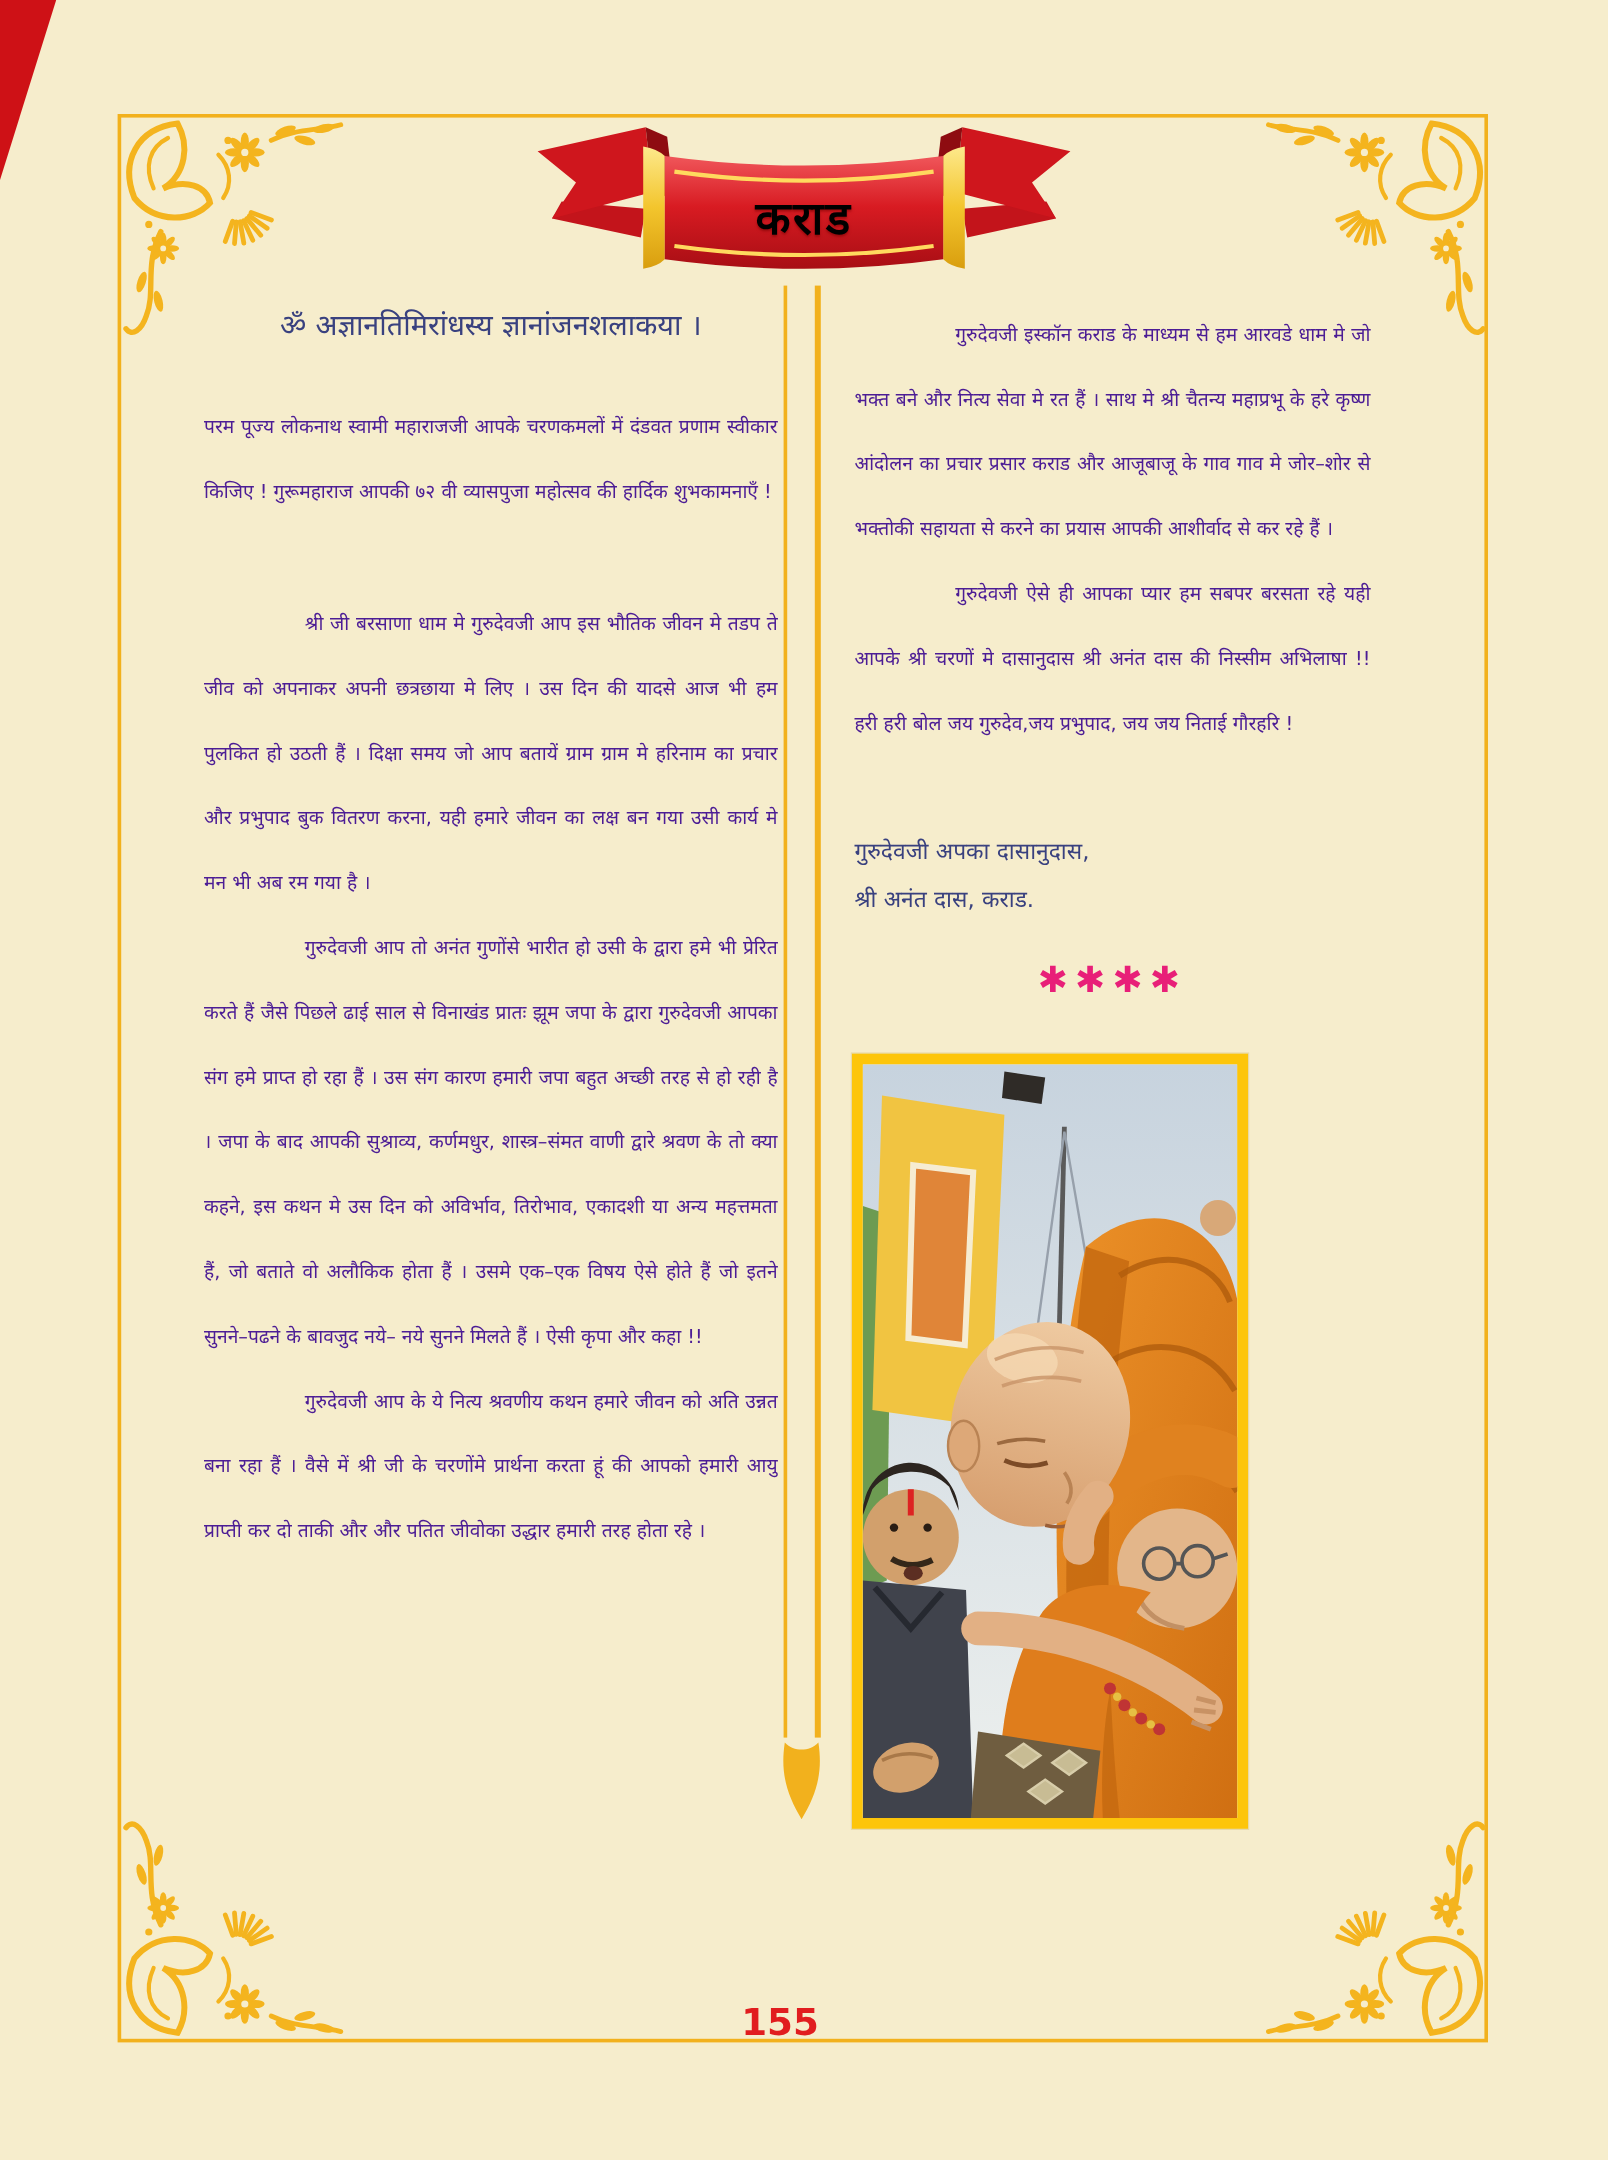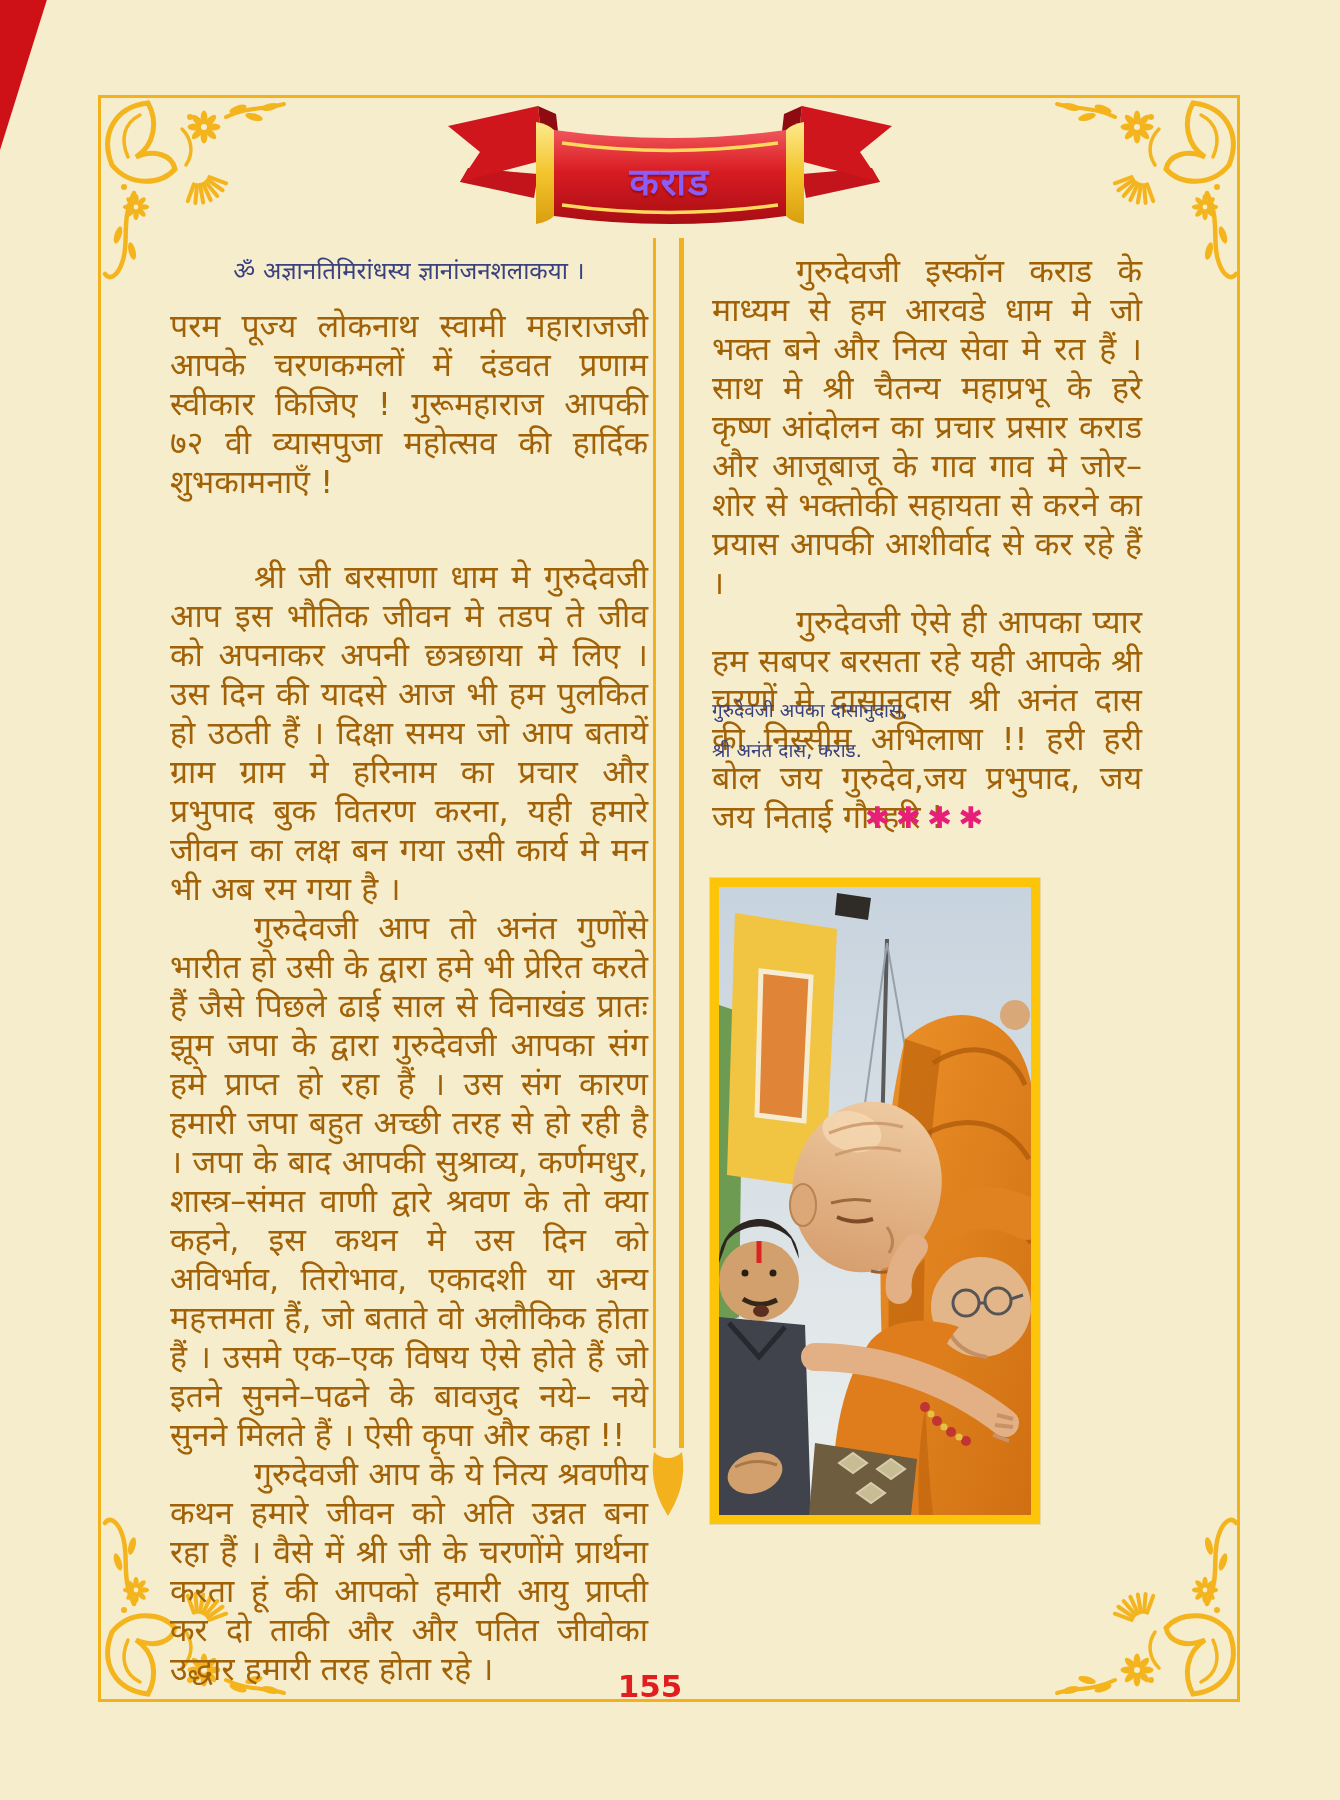--- a/index.html
+++ b/index.html
@@ -17,31 +17,31 @@
   .corner{position:absolute;width:190px;height:190px;}
   .corner.tl{left:98px;top:95px;}
   .corner.tr{left:1053px;top:95px;transform:scaleX(-1);}
   .corner.bl{left:98px;top:1512px;transform:scaleY(-1);}
   .corner.br{left:1053px;top:1512px;transform:scale(-1,-1);}
 
   
   .ribbon{position:absolute;left:438px;top:96px;width:464px;height:142px;}
   .ribbon svg{display:block;width:100%;height:100%;}
   .banner-title{position:absolute;left:0;right:0;top:58px;text-align:center;
-    color:#8b5cf6;font-size:38px;font-weight:bold;letter-spacing:2px;
+    color:#000000;font-size:38px;font-weight:bold;letter-spacing:2px;
     text-shadow:0 2px 2px rgba(120,0,0,.55);}
 
   
   .col{position:absolute;top:252px;color:#39417f;}
   .col-left{left:170px;width:478px;}
   .col-right{left:712px;width:430px;}
-  .para{margin:0;font-size:32px;line-height:39px;text-align:justify;color:#a16207;}
+  .para{margin:0;font-size:16px;line-height:54px;text-align:justify;color:#4c1d95;}
   .indent{text-indent:84px;}
   .gap-top{margin-top:56px;}
-  .shloka{text-align:center;font-size:24px;line-height:38.5px;margin-bottom:16px;}
+  .shloka{text-align:center;font-size:24px;line-height:38.5px;margin-bottom:38px;}
 
   
   .dline{position:absolute;background:#f2b11d;}
   .dline-a{left:653px;top:238px;width:3px;height:1210px;}
   .dline-b{left:679px;top:238px;width:5px;height:1210px;}
   .divider-drop{position:absolute;left:648px;top:1446px;width:40px;height:70px;}
 
   
   .signature{position:absolute;left:712px;top:690px;width:430px;color:#39417f;
     font-size:19px;line-height:40px;}

